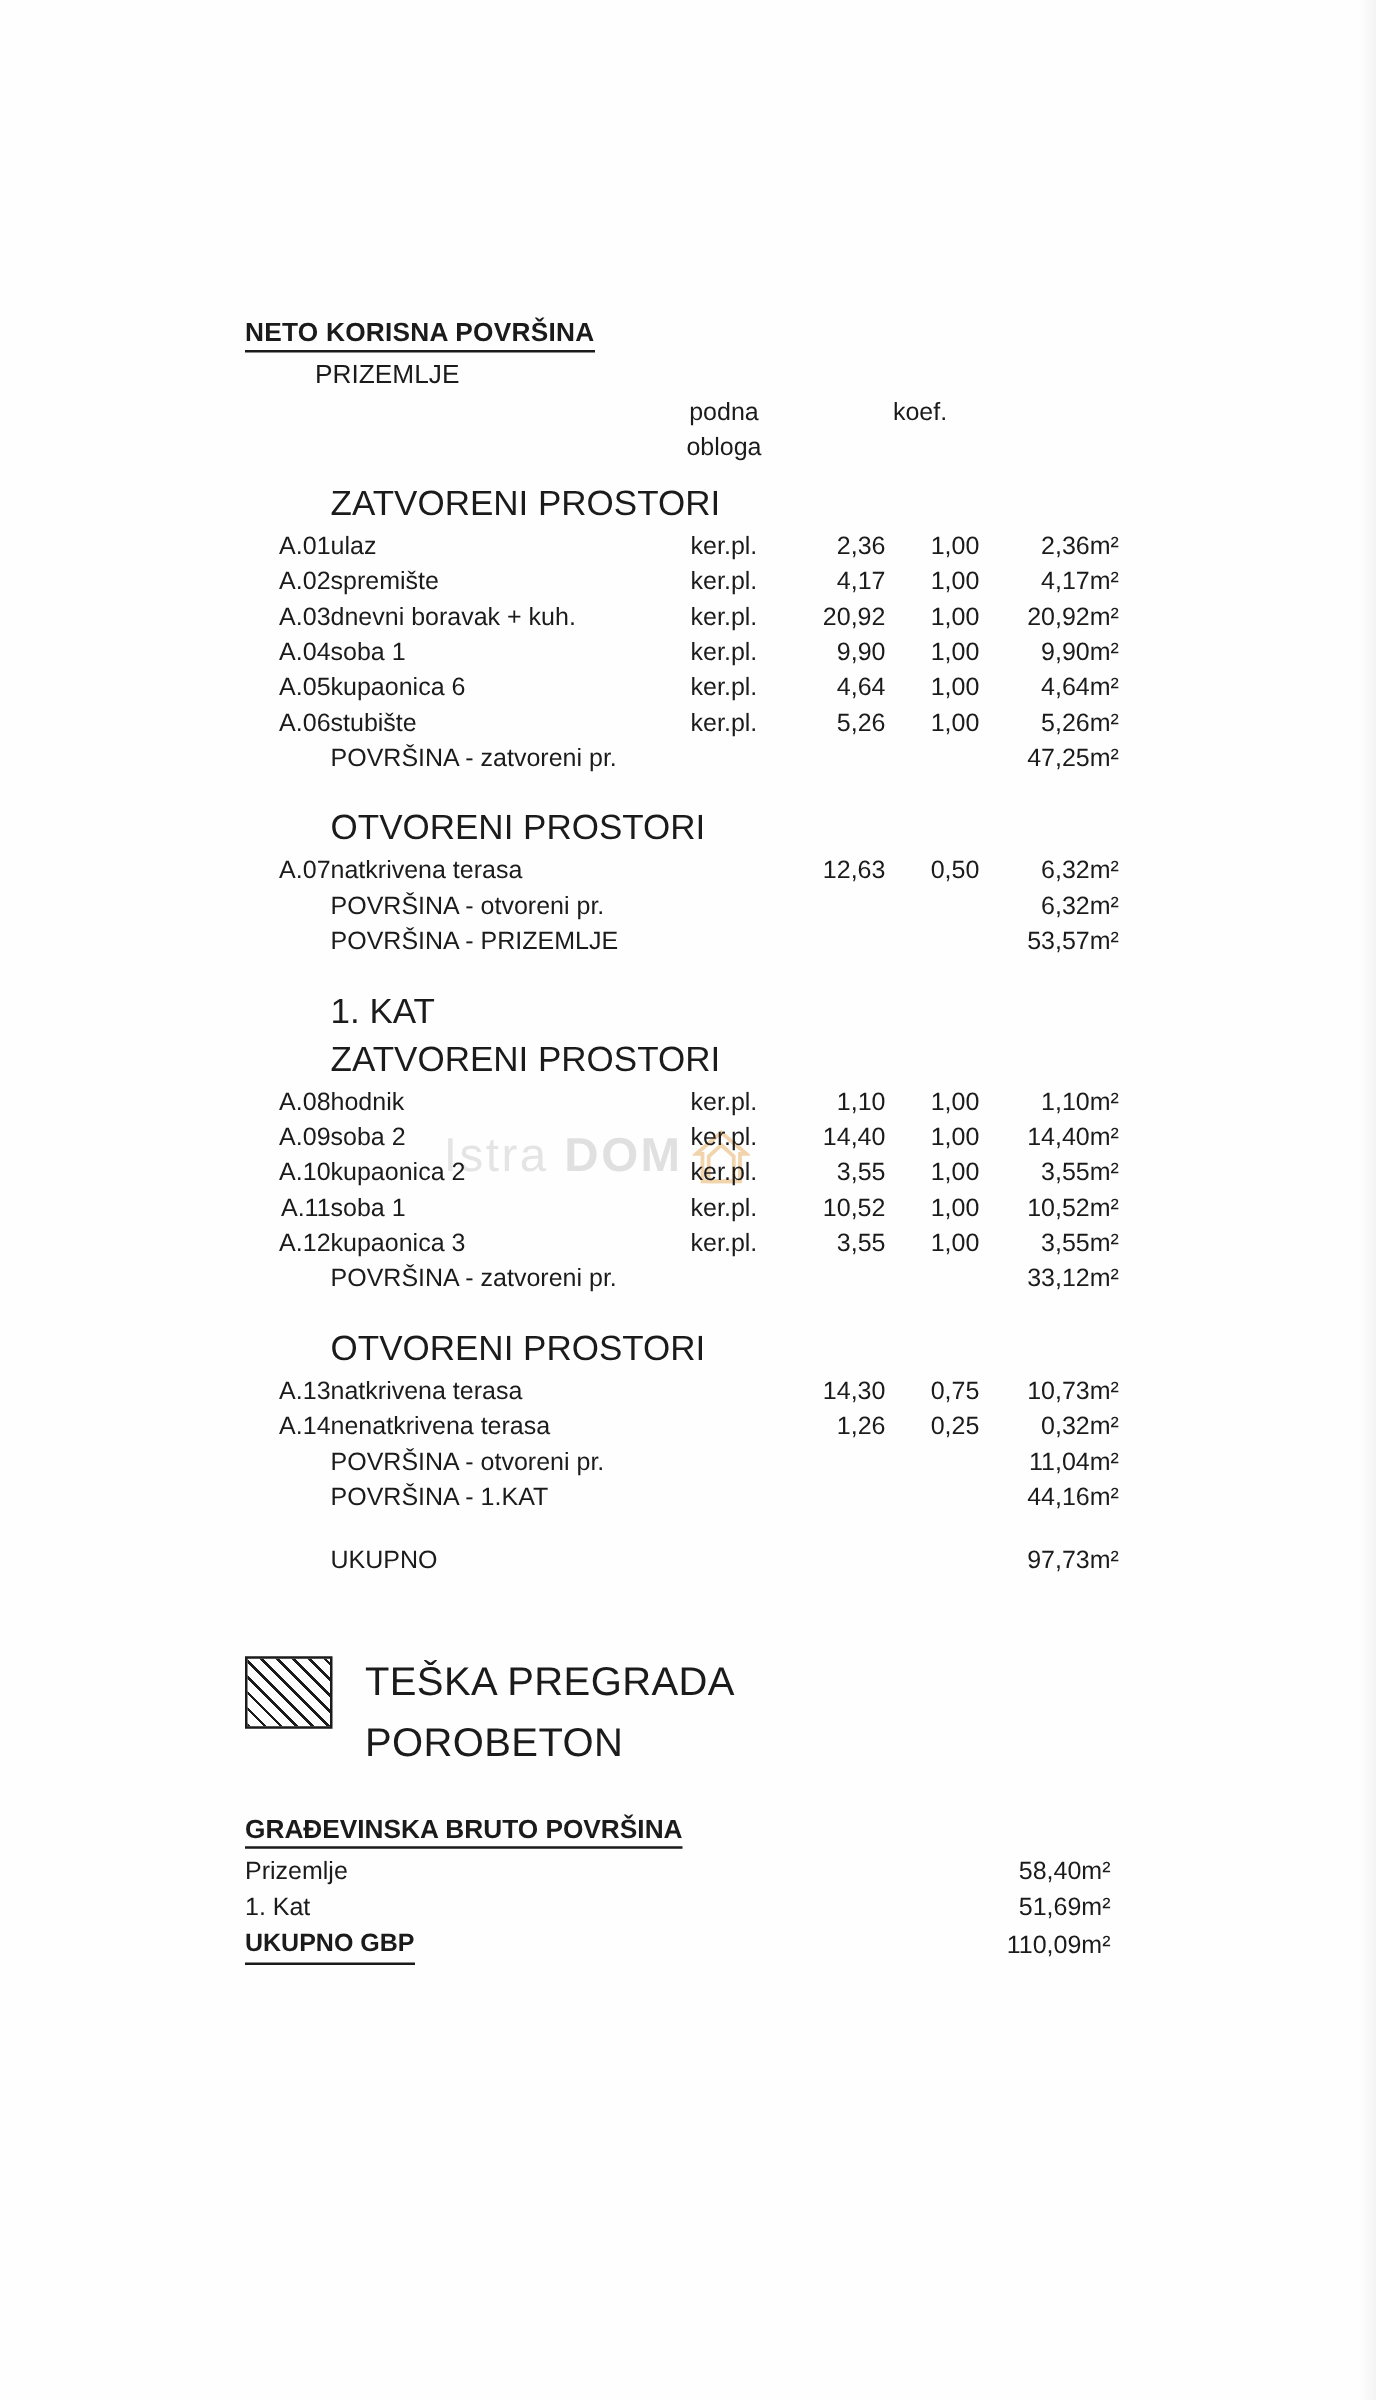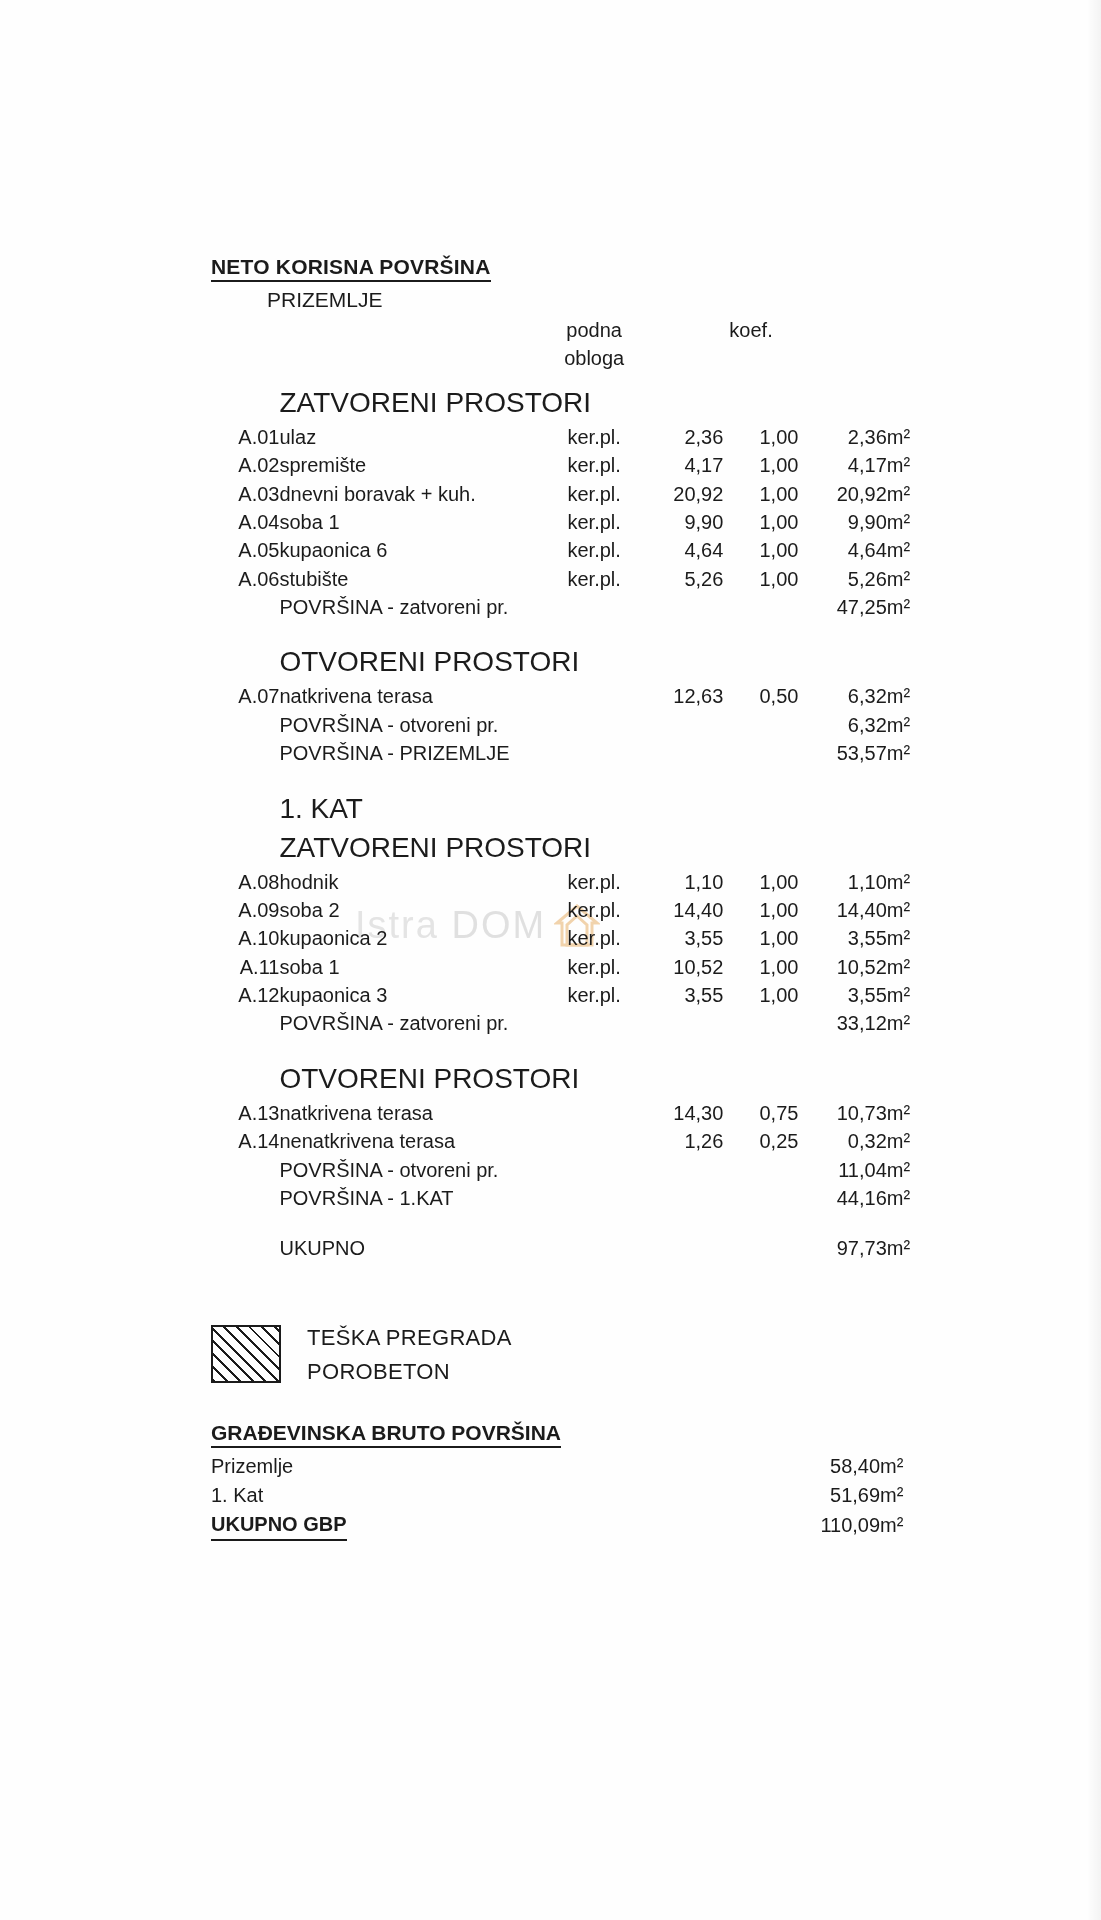--- a/index.html
+++ b/index.html
@@ -27,21 +27,21 @@
     content: "";
     position: absolute;
     right: 0; top: 0;
     width: 14px; height: 100%;
     background: linear-gradient(to right, rgba(0,0,0,0.00), rgba(0,0,0,0.045));
     pointer-events: none;
   }
 
   .sheet {
     position: absolute;
-    left: 211px;
+    left: 196px;
     top: 255px;
     width: 720px;
   }
 
   
   .watermark {
     position: absolute;
     left: 355px;
     top: 885px;
     width: 330px;
@@ -52,21 +52,21 @@
     align-items: center;
     gap: 8px;
     opacity: 0.55;
   }
   .wm-text {
     font-size: 38px;
     letter-spacing: 2px;
     color: #cfcfcf;
     font-family: "Liberation Sans", sans-serif;
   }
-  .wm-text b { color: #c9c9c9; font-weight: 400; text-align: center; }
+  .wm-text b { color: #c9c9c9; font-weight: 700; text-align: center; }
   .wm-house {
     width: 46px; height: 46px;
     position: relative;
   }
 
   h1.title {
     font-size: 21px;
     font-weight: 700;
     margin: 0;
     letter-spacing: 0.2px;
@@ -144,21 +144,21 @@
   }
   .hatch-box {
     width: 66px; height: 54px;
     border: 2px solid #1b1b1b;
     background-image:
       repeating-linear-gradient(45deg, #1b1b1b 0 2px, transparent 2px 9px);
     flex: none;
     margin-top: 4px;
   }
   .legend-text {
-    font-size: 22px;
+    font-size: 32px;
     line-height: 1.55;
     letter-spacing: 0.3px;
   }
 </style>
 </head>
 <body>
 
 <div class="page">
 
   <div class="watermark">

